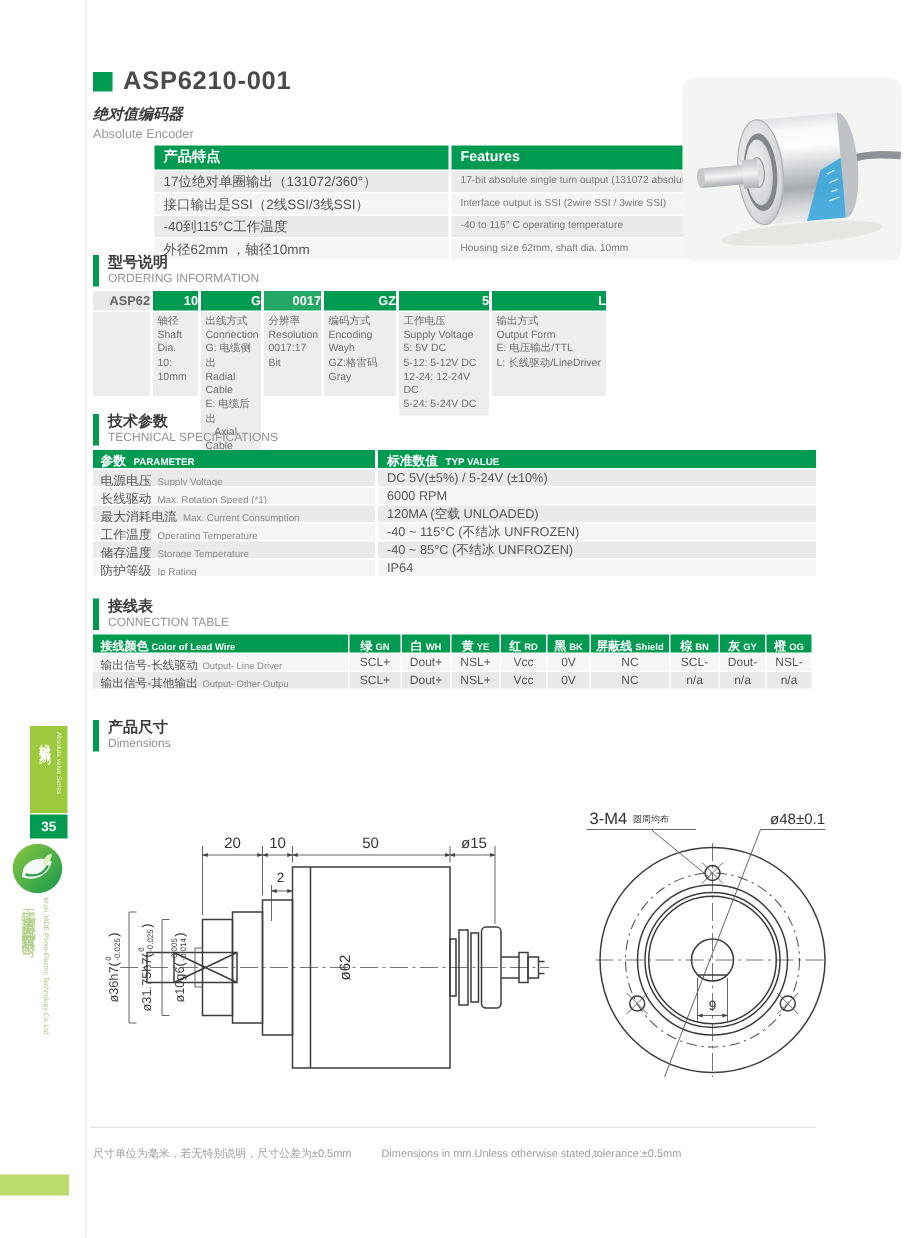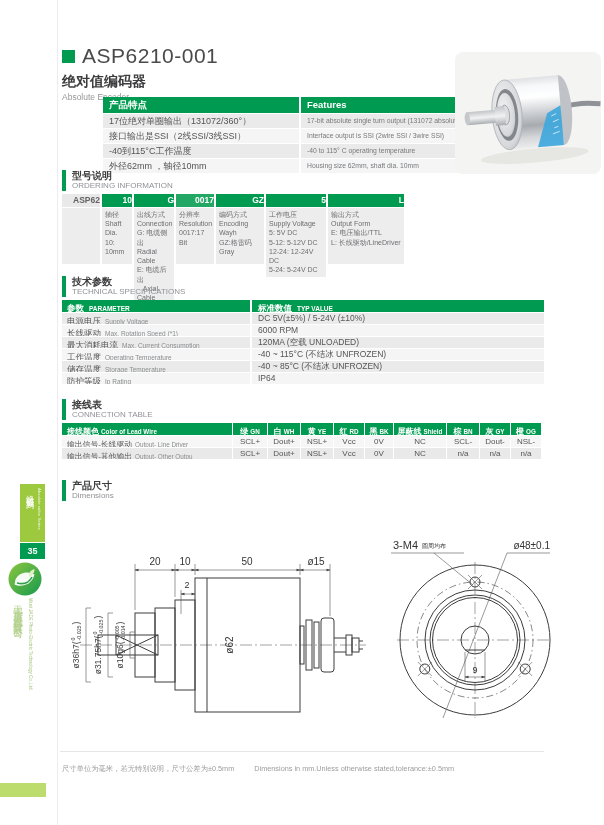--- a/index.html
+++ b/index.html
@@ -19,22 +19,22 @@
     width:604px;height:825px;position:relative;overflow:hidden;
     font-family:"Liberation Sans","DejaVu Sans",sans-serif;color:var(--txt);
   }
   .page{position:absolute;inset:0;}
   .vline{position:absolute;left:57px;top:0;width:1px;height:825px;background:#ededed;}
 
   
   .title-block{position:absolute;left:62px;top:44px;}
   .title-row{display:flex;align-items:center;gap:7px;}
   .title-sq{width:13px;height:13px;background:var(--green);}
-  .title-text{font-size:21px;font-weight:normal;color:var(--ink);letter-spacing:.5px;}
-  .sub-cn{margin-top:5px;font-size:14px;font-weight:bold;color:#3c3c3e;}
+  .title-text{font-size:17px;font-weight:bold;color:var(--ink);letter-spacing:.5px;}
+  .sub-cn{margin-top:5px;font-size:10px;font-weight:bold;color:#3c3c3e;font-style:italic;}
   .sub-en{margin-top:1px;font-size:8.5px;color:#96979a;}
 
   
   .sechead{position:absolute;left:62px;border-left:4px solid var(--green);padding-left:6px;}
   .sechead .cn{font-size:10px;font-weight:bold;color:#3c3c3e;line-height:1.1;}
   .sechead .en{font-size:8px;color:#909296;line-height:1.2;}
 
   
   .features{position:absolute;left:60px;top:97px;width:390px;display:flex;flex-direction:column;gap:1px;margin-left:43px;}
   .f-row{display:flex;gap:2px;}

